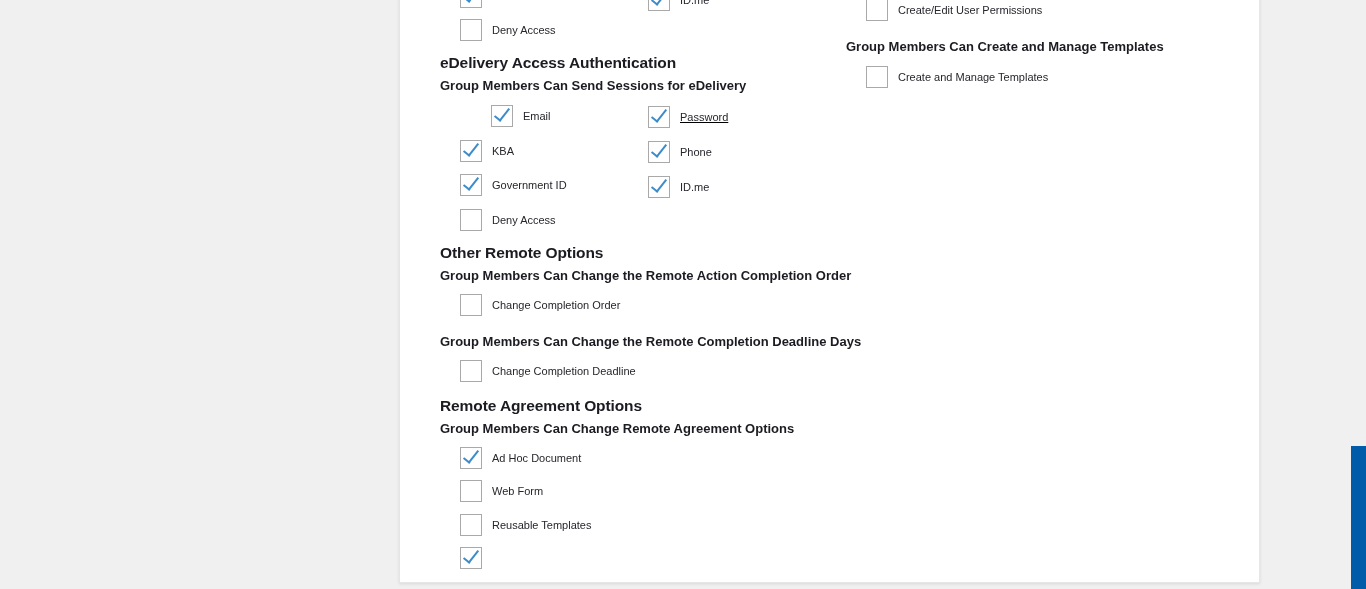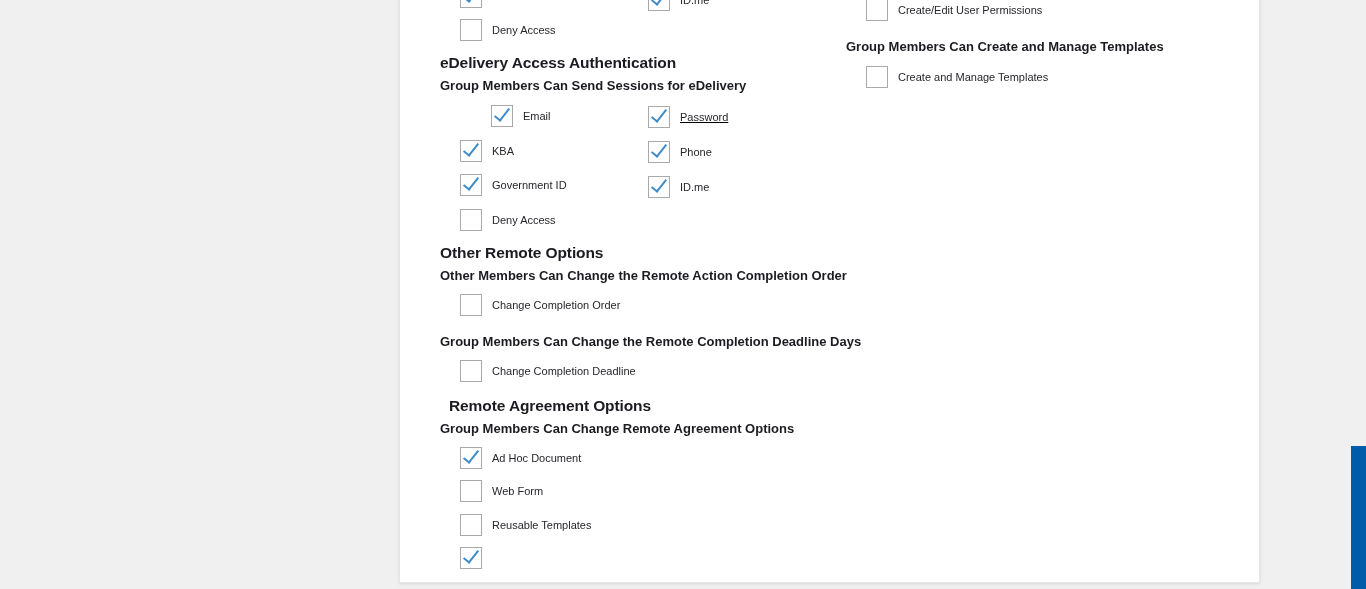--- a/index.html
+++ b/index.html
@@ -133,33 +133,33 @@
       <span class="checkbox checked"></span>
       <span class="cb-label">ID.me</span>
     </div>
     <div class="row" style="left:60px; top:228px;">
       <span class="checkbox"></span>
       <span class="cb-label">Deny Access</span>
     </div>
 
     <div class="section-heading" style="left:40px; top:263px;">Other Remote Options</div>
 
-    <div class="sub-heading" style="left:40px; top:287px;">Other Members Can Change the Remote Action Completion Order</div>
+    <div class="sub-heading" style="left:40px; top:287px;">Group Members Can Change the Remote Action Completion Order</div>
     <div class="row" style="left:60px; top:313px;">
       <span class="checkbox"></span>
       <span class="cb-label">Change Completion Order</span>
     </div>
 
     <div class="sub-heading" style="left:40px; top:353px;">Group Members Can Change the Remote Completion Deadline Days</div>
     <div class="row" style="left:60px; top:379px;">
       <span class="checkbox"></span>
       <span class="cb-label">Change Completion Deadline</span>
     </div>
 
-    <div class="section-heading" style="left:40px; top:416px;margin-left:9px;">Remote Agreement Options</div>
+    <div class="section-heading" style="left:40px; top:416px;">Remote Agreement Options</div>
     <div class="sub-heading" style="left:40px; top:440px;">Group Members Can Change Remote Agreement Options</div>
 
     <div class="row" style="left:60px; top:466px;">
       <span class="checkbox checked"></span>
       <span class="cb-label">Ad Hoc Document</span>
     </div>
     <div class="row" style="left:60px; top:499px;">
       <span class="checkbox"></span>
       <span class="cb-label">Web Form</span>
     </div>

